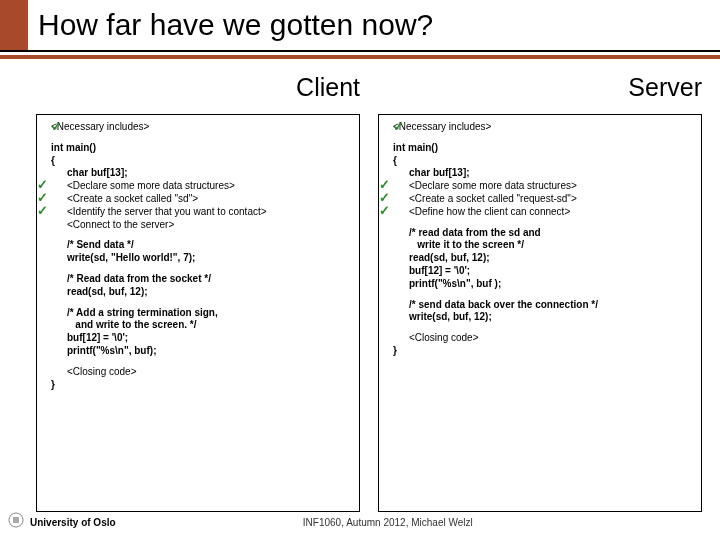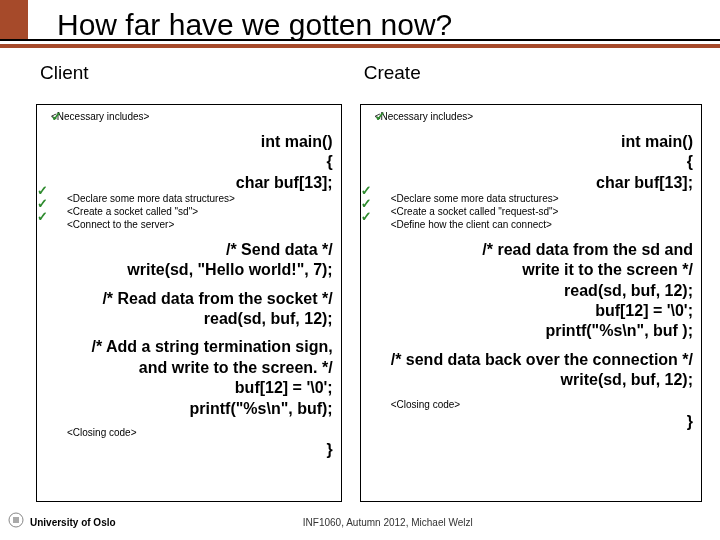--- a/index.html
+++ b/index.html
@@ -1,28 +1,28 @@
 <!DOCTYPE html>
 <html><head>
 <meta charset="utf-8">
 <style>
   * { box-sizing: border-box; margin: 0; padding: 0; }
   html, body { width: 720px; height: 540px; font-family: Arial, Helvetica, sans-serif; background: #fff; }
-  .title-bar { display: flex; align-items: stretch; height: 39px; gap: 19px; }
+  .title-bar { display: flex; align-items: stretch; height: 50px; }
   .accent-block { width: 28px; background: #a64a2a; }
   .title-text { font-size: 30px; line-height: 50px; padding-left: 10px; font-weight: 400; }
   .title-underline { height: 2px; background: #000; margin-bottom: 3px; }
   .accent-underline { height: 4px; background: #a64a2a; }
   .content { display: flex; padding: 14px 18px 0 36px; gap: 18px; }
   .col { flex: 1; }
-  .col-header { font-size: 19px; margin-bottom: 20px; padding-left: 4px; }
+  .col-header { font-size: 25px; margin-bottom: 12px; padding-left: 4px; text-align: right; }
   .codebox { border: 1px solid #000; padding: 6px 8px 6px 14px; font-size: 10px; line-height: 1.28; position: relative; height: 398px; }
   .codebox .check { position: absolute; left: 0px; color: #2e8b2e; font-size: 13px; font-weight: bold; }
   .codebox p { white-space: pre; font-family: Arial, Helvetica, sans-serif; }
-  .mono { font-family: "Courier New", monospace; font-weight: bold; font-size: 16px; text-align: right; }
+  .mono { font-family: "Courier New", monospace; font-weight: bold; font-size: 10px; }
   .indent { padding-left: 16px; }
   .block { position: relative; margin-bottom: 8px; }
   .footer { position: absolute; bottom: 8px; left: 0; width: 720px; display: flex; align-items: center; font-size: 10px; }
   .footer .seal { width: 16px; height: 20px; margin-left: 8px; margin-right: 6px; }
   .footer .uni { font-weight: bold; }
   .footer .mid { flex: 1; text-align: center; color: #333; }
 </style>
 </head>
 <body>
 
@@ -45,20 +45,21 @@
       <div class="block">
         <p class="mono">int main()
 {</p>
         <div class="indent" style="position:relative;">
           <p class="mono">char buf[13];</p>
           <span class="check" style="top:10px;left:-14px;">✓</span>
           <p>&lt;Declare some more data structures&gt;</p>
           <span class="check" style="top:23px;left:-14px;">✓</span>
           <p>&lt;Create a socket called "sd"&gt;</p>
           <span class="check" style="top:36px;left:-14px;">✓</span>
+          <p>&lt;Identify the server that you want to contact&gt;</p>
           <p>&lt;Connect to the server&gt;</p>
         </div>
       </div>
       <div class="block indent">
         <p class="mono">/* Send data */
 write(sd, "Hello world!", 7);</p>
       </div>
       <div class="block indent">
         <p class="mono">/* Read data from the socket */
 read(sd, buf, 12);</p>
@@ -70,21 +71,21 @@
 printf("%s\n", buf);</p>
       </div>
       <div class="block">
         <p class="indent">&lt;Closing code&gt;</p>
         <p class="mono">}</p>
       </div>
     </div>
   </div>
 
   <div class="col">
-    <div class="col-header">Create</div>
+    <div class="col-header">Server</div>
     <div class="codebox">
       <div class="block">
         <span class="check" style="top:-2px;">✓</span>
         <p>&lt;Necessary includes&gt;</p>
       </div>
       <div class="block">
         <p class="mono">int main()
 {</p>
         <div class="indent" style="position:relative;">
           <p class="mono">char buf[13];</p>

